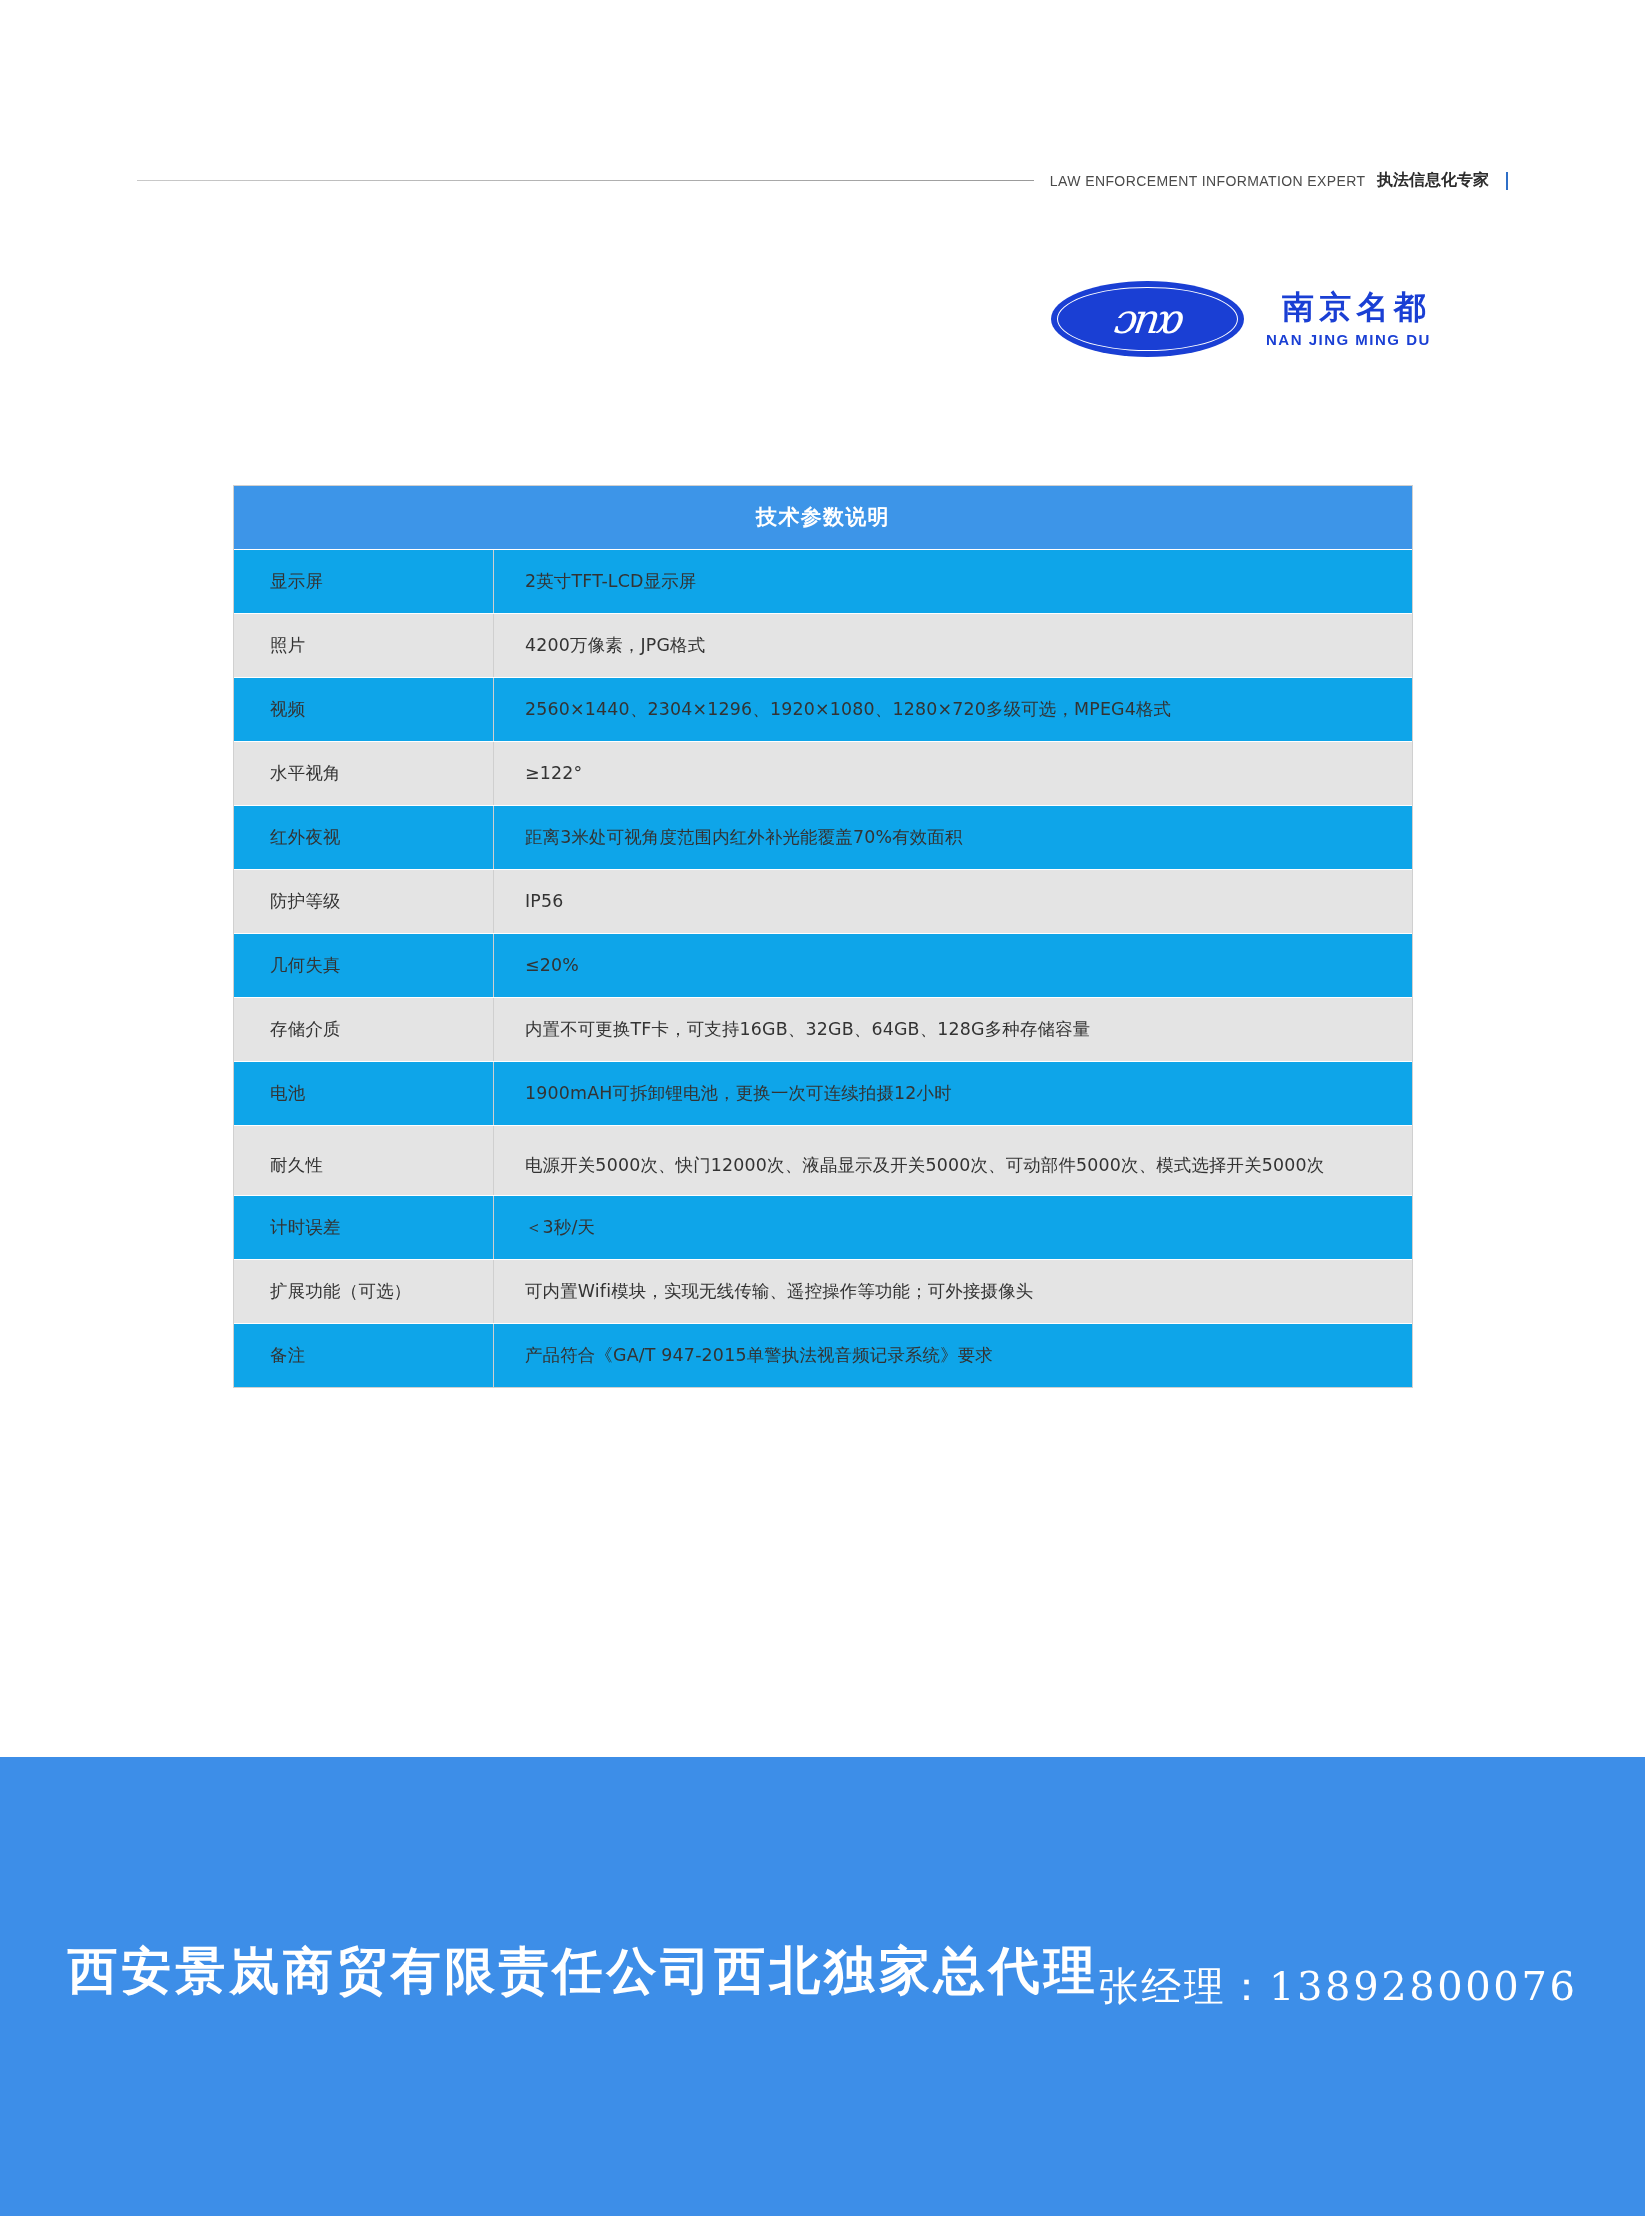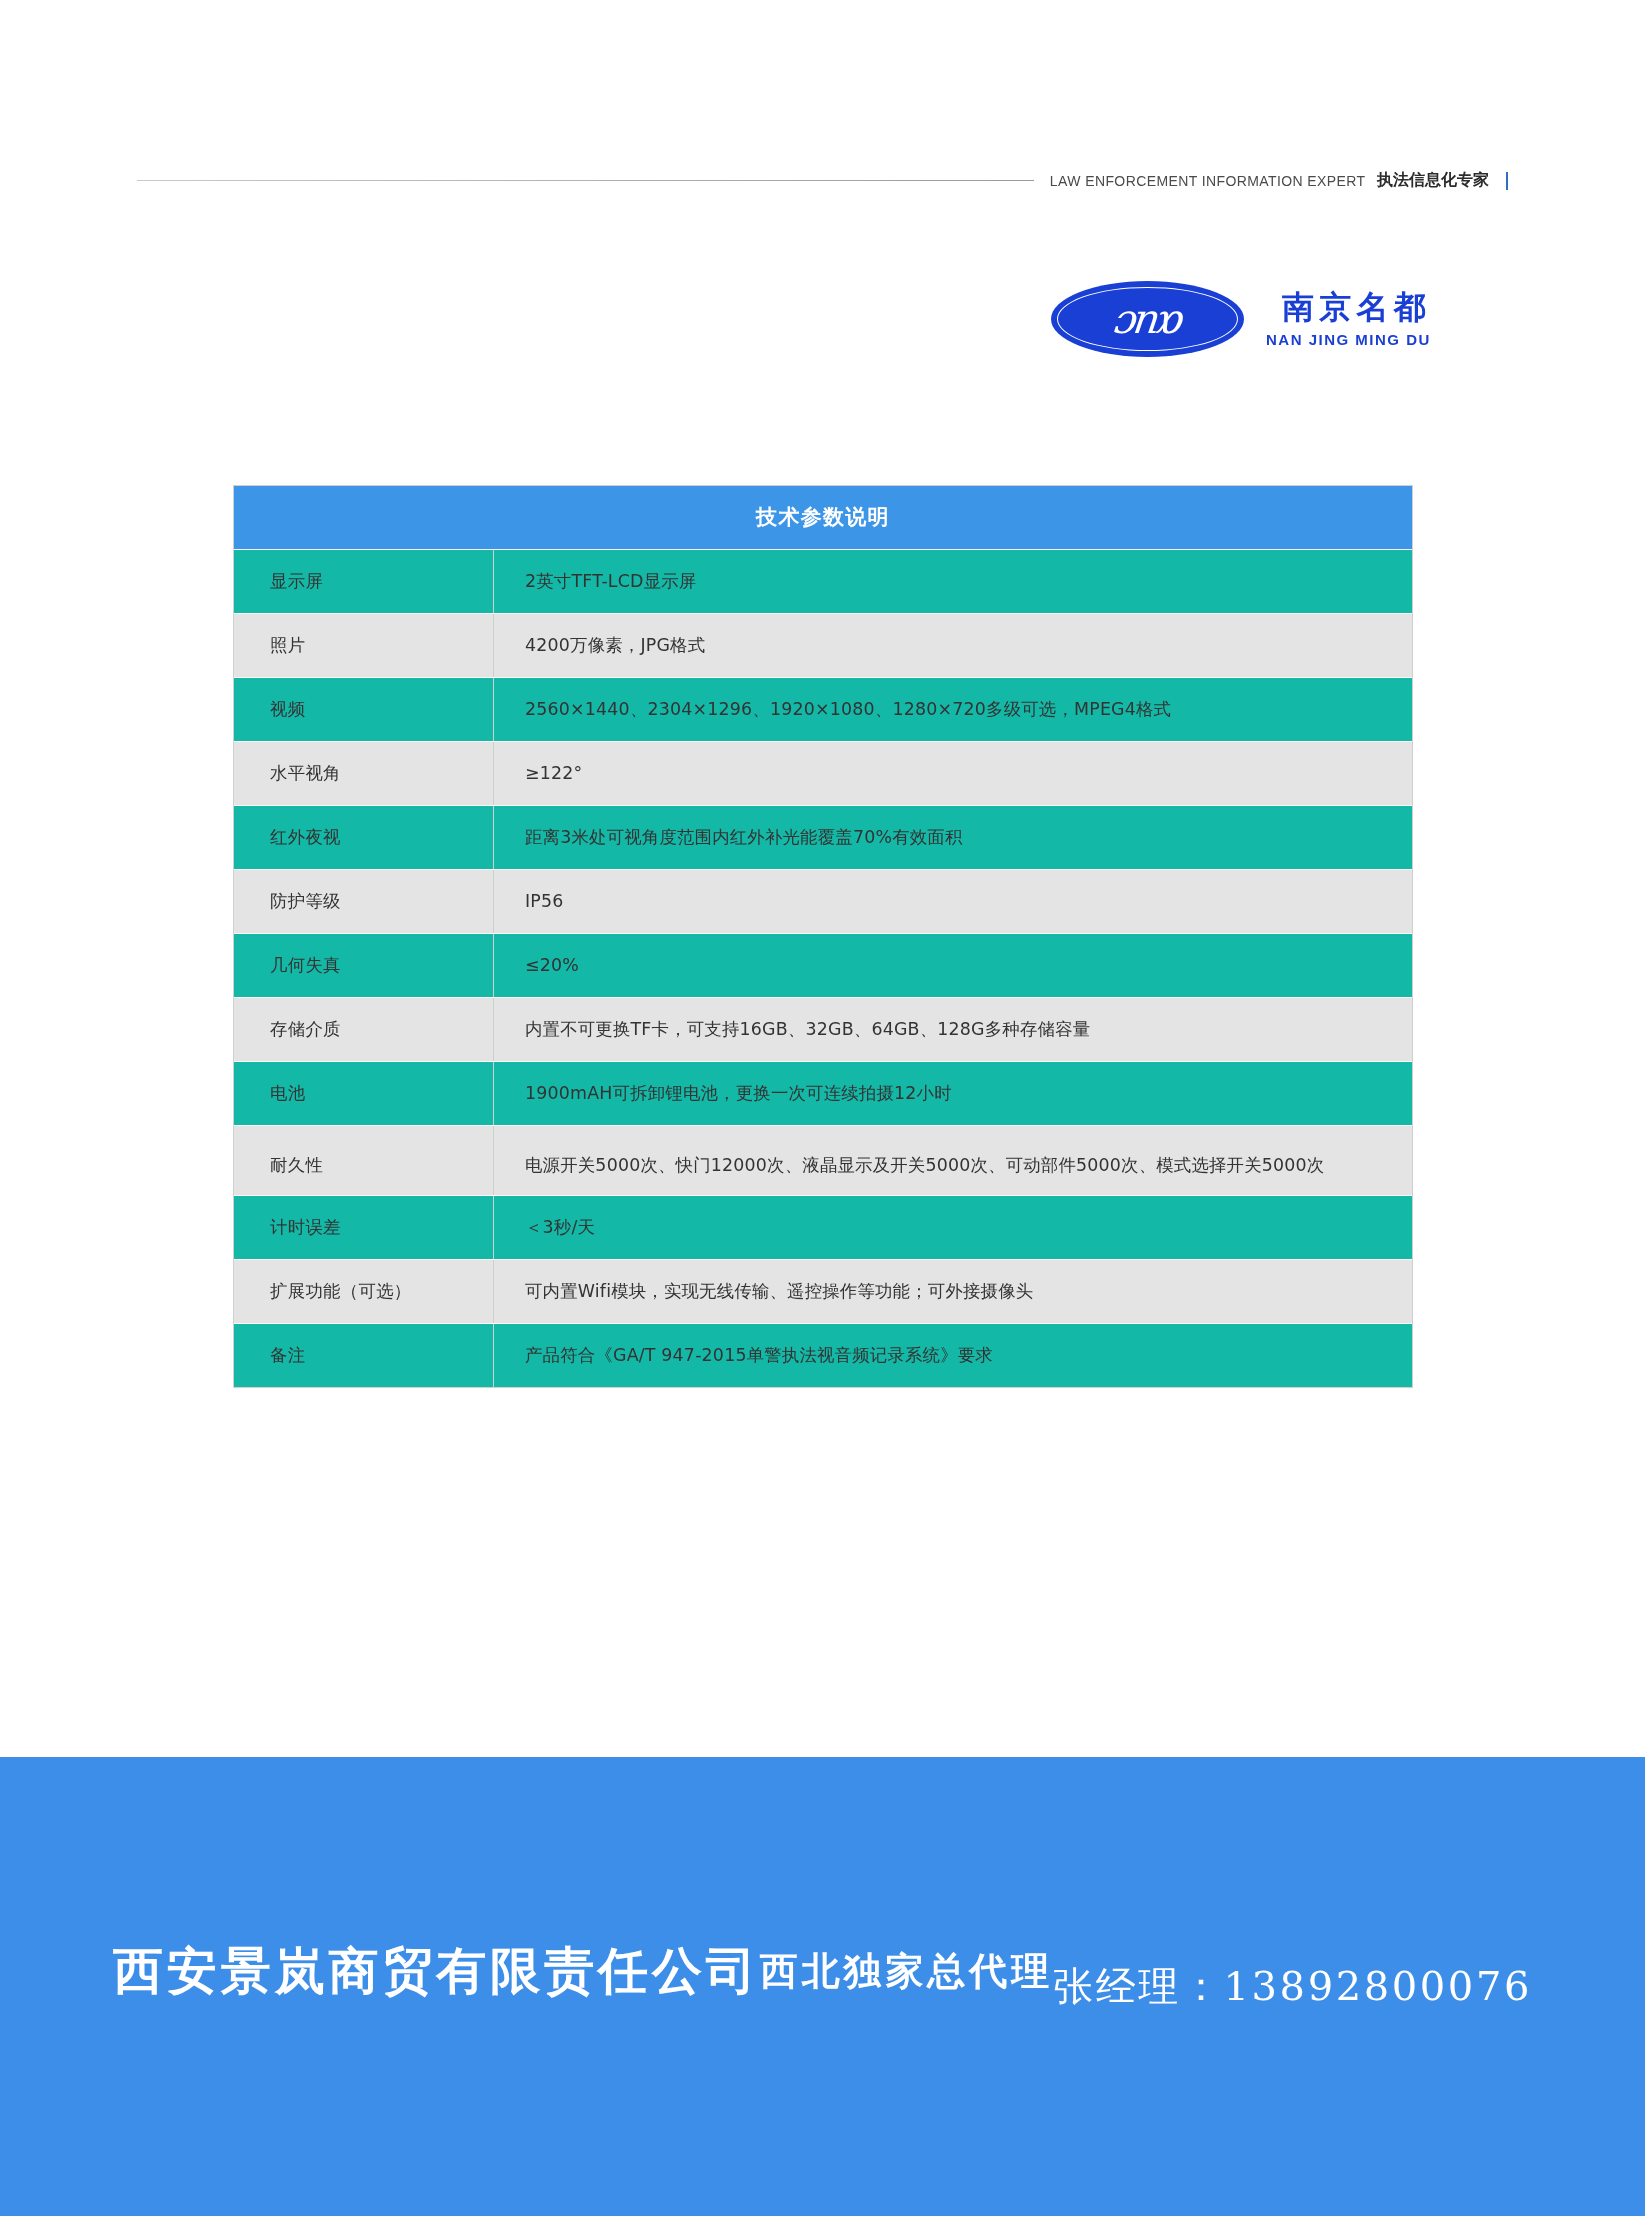--- a/index.html
+++ b/index.html
@@ -132,21 +132,21 @@
     text-align: center;
     padding: 17px 0 18px 0;
     letter-spacing: 1.3px;
     font-family: "DejaVu Sans", sans-serif;
   }
   .spec-row {
     display: flex;
     align-items: stretch;
     border-top: 0.6px solid #ffffff;
   }
-  .spec-row.odd  { background: #14b8a6; }
+  .spec-row.odd  { background: #0ea5e9; }
   .spec-row.even { background: #e4e4e4; }
   .spec-key {
     width: 260px;
     min-width: 260px;
     box-sizing: border-box;
     padding: 18px 0 18px 36px;
     font-size: 17.4px;
     color: #333333;
     display: flex;
     align-items: center;
@@ -185,21 +185,21 @@
   .footer-l1 {
     color: #ffffff;
     font-size: 50px;
     font-weight: bold;
     font-family: "DejaVu Serif", serif;
     letter-spacing: 3.9px;
     margin-bottom: 30px;
   }
   .footer-l2 {
     color: #ffffff;
-    font-size: 38px;
+    font-size: 51px;
     font-weight: bold;
     font-family: Liberation Mono, monospace;
     letter-spacing: 3.9px;
     margin-bottom: 30px;
   }
   .footer-l3 {
     color: #ffffff;
     font-size: 40px;
     font-family: "DejaVu Serif", serif;
     letter-spacing: 2.6px;

